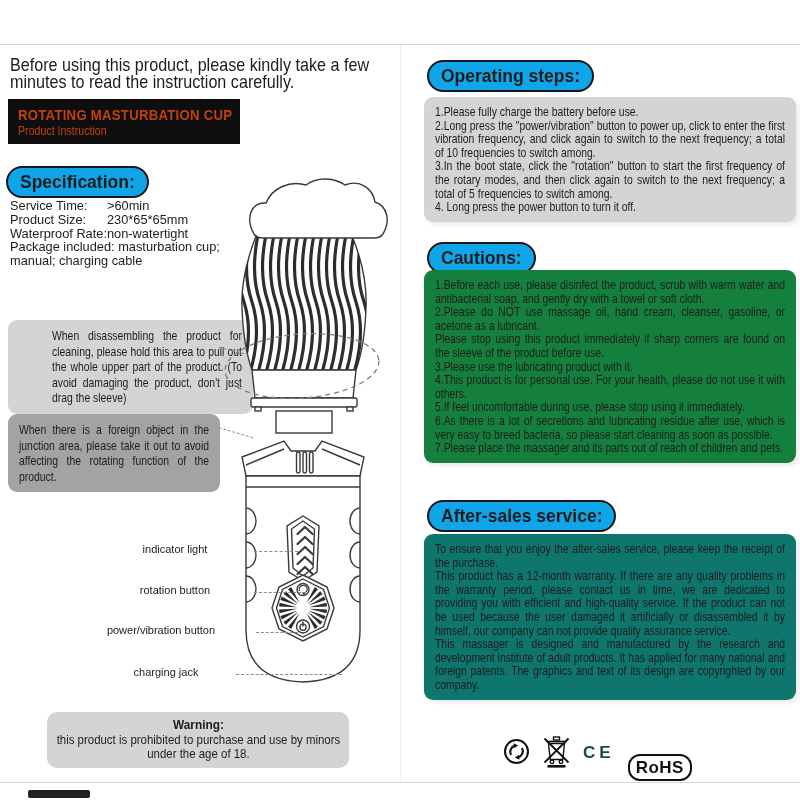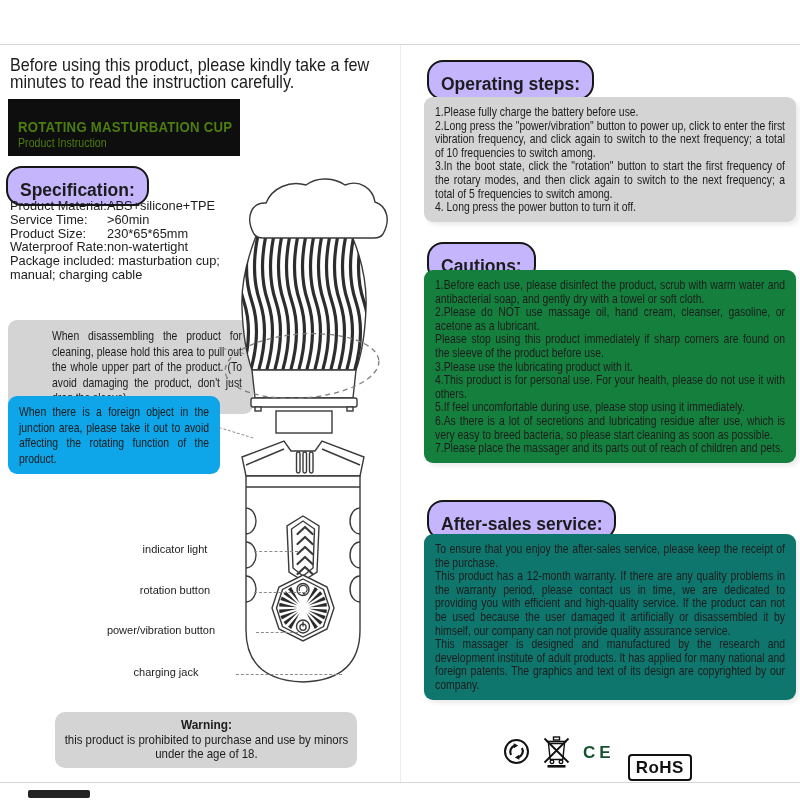--- a/index.html
+++ b/index.html
@@ -4,45 +4,45 @@
 <style>
   html,body{margin:0;padding:0;background:#ffffff;}
   .page{position:relative;width:800px;height:800px;background:#ffffff;overflow:hidden;
         font-family:"Liberation Sans",sans-serif;color:#1c1c1c;}
   .rule{position:absolute;left:0;width:800px;height:1px;background:#d6d6d6;}
   .fold{position:absolute;top:45px;left:400px;width:1px;height:737px;background:#ededed;}
   .intro{position:absolute;left:10px;top:57px;width:380px;font-size:19px;line-height:16.5px;}
   .cond{transform:scaleX(0.8);transform-origin:0 0;width:125%;}
   .cond85{transform:scaleX(0.85);transform-origin:0 0;width:117.6%;}
   .cond-c{transform:scaleX(0.88);transform-origin:50% 0;width:113.6%;margin-left:-6.8%;}
-  .titlebar{position:absolute;left:8px;top:99px;width:212px;background:#0e0e0e;color:#4d7c0f;
-            padding:18px 10px 5px;}
+  .titlebar{position:absolute;left:8px;top:99px;width:212px;background:#0e0e0e;color:#c2410c;
+            padding:6px 10px 5px;}
   .titlebar .t1{font-size:15.5px;font-weight:bold;letter-spacing:.3px;line-height:19px;white-space:nowrap;}
   .titlebar .t2{font-size:12.5px;line-height:15px;}
   .pill{position:absolute;display:inline-block;border:2px solid #161616;border-radius:16px;
-        padding:12px 12px 3px;font-weight:bold;font-size:17.5px;background:#c4b5fd;white-space:nowrap;}
+        padding:4px 12px 3px;font-weight:bold;font-size:17.5px;background:#0ea5e9;white-space:nowrap;}
   .spec{position:absolute;left:10px;top:199px;width:224px;font-size:12.8px;line-height:13.8px;}
   .spec-row{display:flex;}
   .spec-label{width:97px;flex:none;}
   .graybox{position:absolute;background:#d4d4d4;border-radius:9px;padding:8px 11px;
            font-size:13px;text-align:justify;overflow:hidden;}
   .callout{width:190px;line-height:15.5px;}
   .rbox{width:350px;line-height:13.6px;}
   .rbox p{margin:0;}
   .shadow{box-shadow:3px 3px 4px rgba(0,0,0,0.08);}
   .warnbox{position:absolute;left:47px;top:712px;width:286px;background:#d4d4d4;border-radius:10px;
            padding:6px 8px;text-align:center;font-size:13px;line-height:14.5px;}
   .warnbox .wh{font-weight:bold;font-size:13.5px;}
   .dlabel{position:absolute;font-size:11px;text-align:center;white-space:nowrap;}
   .leader{position:absolute;border-top:1.5px dashed #8c8c8c;height:0;}
   .cdash{position:absolute;border-top:1.5px dashed #8c8c8c;height:0;transform-origin:0 0;}
   .svgwrap{position:absolute;left:218px;top:168px;width:204px;height:540px;}
   .certs{position:absolute;left:503px;top:736px;display:flex;align-items:center;gap:13px;height:34px;}
   .ce{font-size:17px;font-weight:bold;letter-spacing:4px;color:#14532d;line-height:26px;}
-  .rohs{border:2.5px solid #111;border-radius:4px;padding:0 6px;font-size:17px;font-weight:bold;
+  .rohs{border:2.5px solid #111;border-radius:12px;padding:0 6px;font-size:17px;font-weight:bold;
         color:#111;line-height:23px;letter-spacing:.5px;margin-top:28px;}
   .corner-mark{position:absolute;left:28px;top:790px;width:62px;height:8px;background:#222;border-radius:2px;}
   svg .ln{fill:none;stroke:#3a3a3a;stroke-width:1.4;}
   svg .fw{fill:#ffffff;stroke:#3a3a3a;stroke-width:1.4;}
 </style>
 </head>
 <body>
 
 <div class="page">
   <div class="rule" style="top:44px"></div>
@@ -57,45 +57,41 @@
     <div class="cond85">
       <div class="t1">ROTATING MASTURBATION CUP</div>
       <div class="t2">Product Instruction</div>
     </div>
   </div>
 
   <div class="pill" style="left:6px;top:166px">Specification:</div>
 
   <div class="spec">
     <div class="spec-row">
-      <span class="spec-label">Product Material:</span>
-      <span>ABS+silicone+TPE</span>
-    </div>
-    <div class="spec-row">
       <span class="spec-label">Service Time:</span>
       <span>&gt;60min</span>
     </div>
     <div class="spec-row">
       <span class="spec-label">Product Size:</span>
       <span>230*65*65mm</span>
     </div>
     <div class="spec-row">
       <span class="spec-label">Waterproof Rate:</span>
       <span>non-watertight</span>
     </div>
     <div>
       <span>Package included:</span>
       <span>masturbation cup; manual; charging cable</span>
     </div>
   </div>
 
   <div class="graybox callout" style="left: 8px; top: 320px; background: rgb(212, 212, 212); padding-left: 44px;">
     <div class="cond">When disassembling the product for cleaning, please hold this area to pull out the whole upper part of the product. (To avoid damaging the product, don't just drag the sleeve)</div>
   </div>
-  <div class="graybox callout" style="left: 8px; top: 396px; background: #0ea5e9;">
+  <div class="graybox callout" style="left: 8px; top: 414px; background: #a3a3a3;">
     <div class="cond">When there is a foreign object in the junction area, please take it out to avoid affecting the rotating function of the product.</div>
   </div>
   <div class="cdash" style="left:219px;top:347px;width:26px;transform:rotate(14deg)"></div>
   <div class="cdash" style="left:219px;top:427px;width:36px;transform:rotate(17deg)"></div>
 
   <div class="svgwrap">
     <svg id="product-svg" width="204" height="540" viewBox="0 0 204 540" xmlns="http://www.w3.org/2000/svg">
       <defs>
           <clipPath id="bodyClip">
         <path d="M 38,68 C 28,94 23,118 24,140 C 25,168 29,188 34,202 L 138,202 C 143,188 147,168 148,140 C 149,116 144,92 134,68 Z"></path>
@@ -196,21 +192,21 @@
 
   <div class="dlabel" style="left:100px;top:584px;width:150px">rotation button</div>
   <div class="leader" style="left:254px;top:592px;width:52px"></div>
 
   <div class="dlabel" style="left:70px;top:624px;width:182px">power/vibration button</div>
   <div class="leader" style="left:256px;top:632px;width:42px"></div>
 
   <div class="dlabel" style="left:100px;top:666px;width:132px">charging jack</div>
   <div class="leader" style="left:236px;top:674px;width:106px"></div>
 
-  <div class="warnbox" style="background: rgb(212, 212, 212); margin-left: 8px;">
+  <div class="warnbox" style="background: rgb(212, 212, 212);">
     <div class="cond-c">
       <div class="wh">Warning:</div>
       <div>this product is prohibited to purchase and use by minors under the age of 18.</div>
     </div>
   </div>
 
   <div class="pill" style="left:427px;top:60px">Operating steps:</div>
   <div class="graybox rbox shadow" style="left: 424px; top: 97px; background: rgb(212, 212, 212);">
     <div class="cond">
       <p>1.Please fully charge the battery before use.</p>

